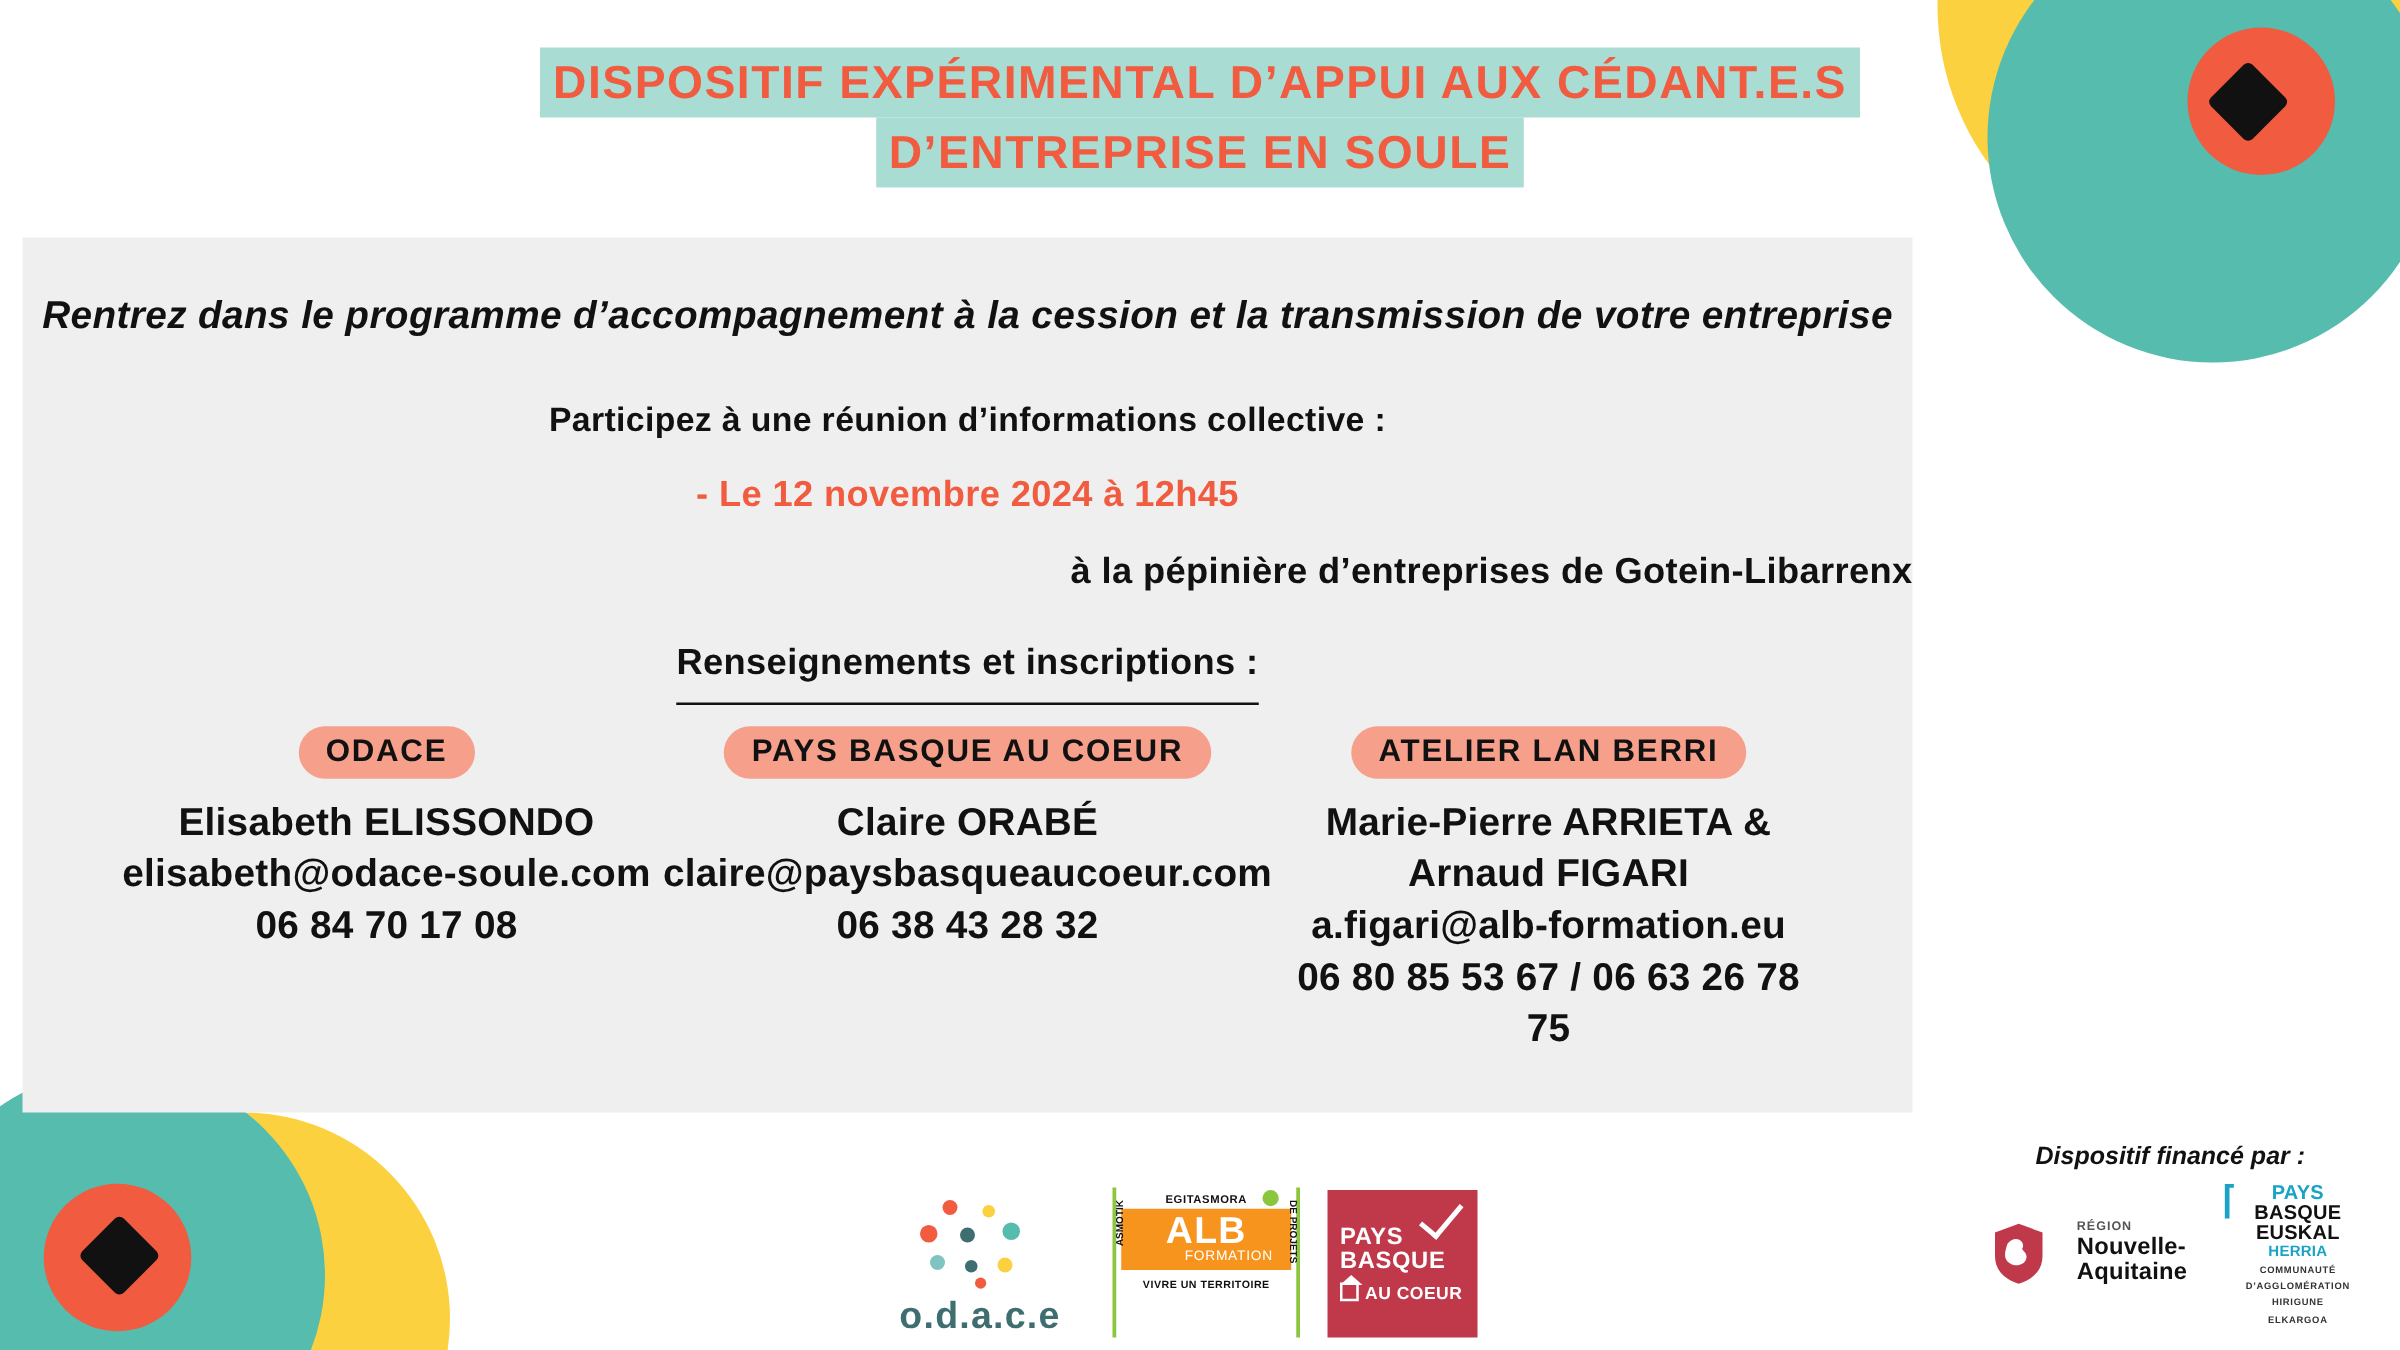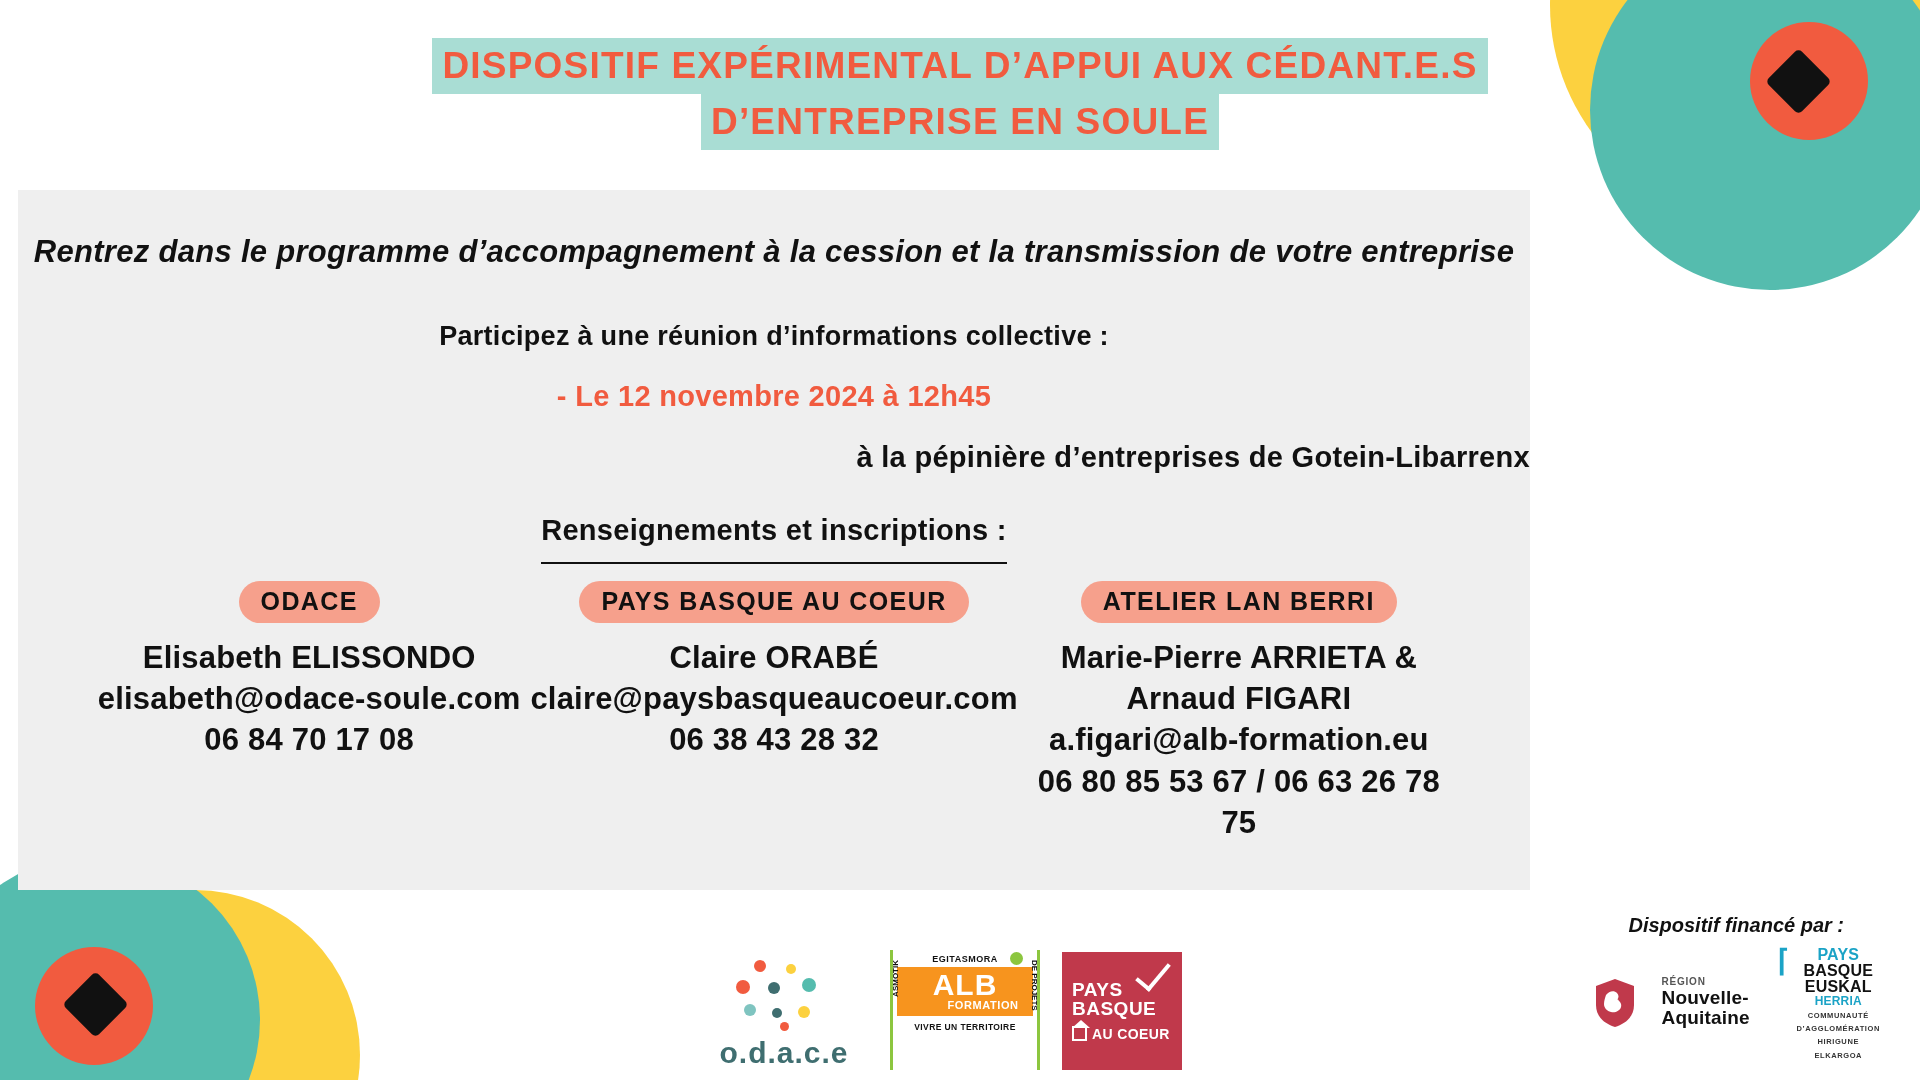--- a/index.html
+++ b/index.html
@@ -205,21 +205,21 @@
   }
   .alb-main {
     margin-top:3px;
     background:#F7941E;
     color:#ffffff;
     text-align:center;
     padding:3px 0 5px 0;
     line-height:1;
   }
   .alb-main .alb-a { font-size:30px; font-weight:bold; color:#ffffff; letter-spacing:1px;}
-  .alb-main .alb-sub { font-size:11px; font-weight:bold; letter-spacing:.6px;padding-left:36px; }
+  .alb-main .alb-sub { font-size:11px; font-weight:normal; letter-spacing:.6px;padding-left:36px; }
   .alb-bottom {
     font-size:8.5px; font-weight:bold; color:#111; text-align:center;
     margin-top:6px; letter-spacing:.4px;
   }
   .alb-dotg { position:absolute; width:13px; height:13px; background:#8CC63F; border-radius:50%; top:2px; right:14px; }
   .alb-side-l { position:absolute; left:-2px; top:10px; font-size:8px; font-weight:bold; writing-mode:vertical-rl; transform:rotate(180deg); color:#111; }
   .alb-side-r { position:absolute; right:-2px; top:10px; font-size:8px; font-weight:bold; writing-mode:vertical-rl; color:#111; }
 
   
   .pbc-logo {

